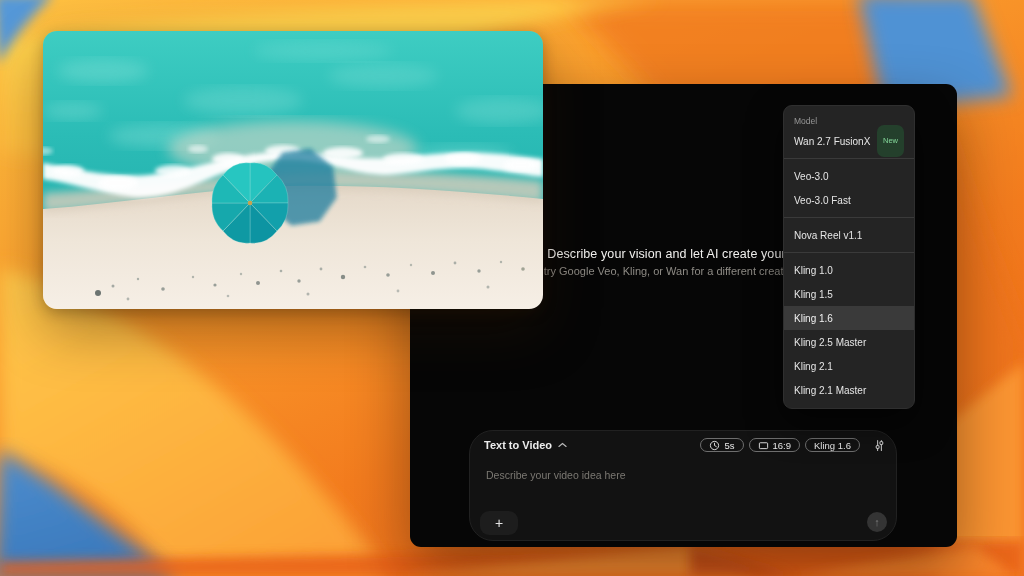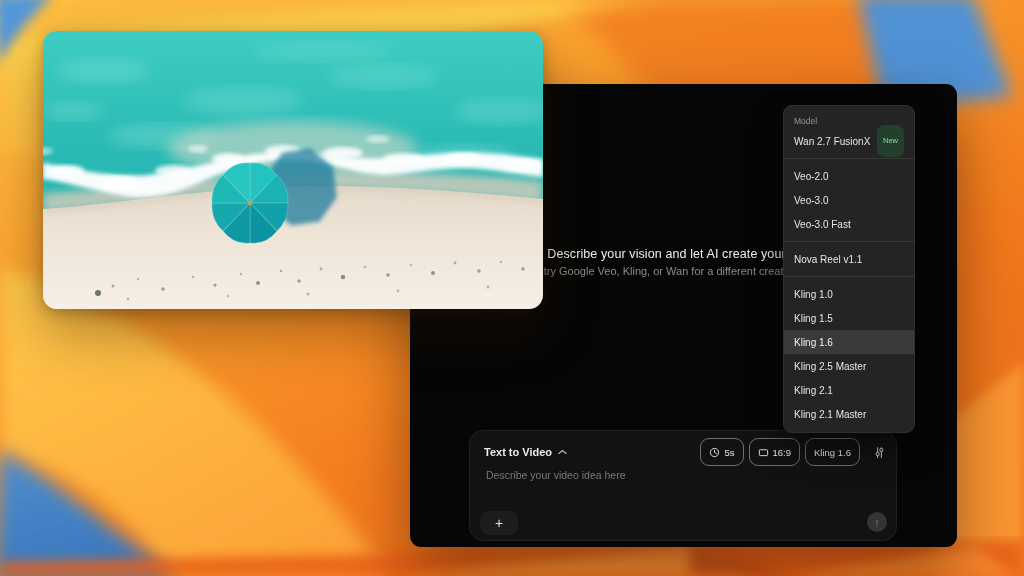--- a/index.html
+++ b/index.html
@@ -20,29 +20,29 @@
   #app-window{
     left:410px;top:84px;width:547px;height:463px;background:#060606;border-radius:11px;
     z-index:2;box-shadow:0 26px 60px rgba(40,15,0,.45);
   }
   .hero{position:absolute;left:0;right:0;top:163px;text-align:center;z-index:1;}
   .hero-title{font-size:12.5px;font-weight:500;color:#f2f1ef;line-height:15px;letter-spacing:.1px;}
   .hero-sub{font-size:11px;color:#8e8b85;line-height:13px;margin-top:3px;}
   
   #composer{
     position:absolute;left:59px;top:346px;width:428px;height:111px;box-sizing:border-box;
-    background:#121212;border:1px solid #212121;border-radius:14px;z-index:2;
+    background:#121212;border:1px solid #212121;border-radius:24px;z-index:2;
   }
   .composer-head{display:flex;align-items:center;padding:7px 8px 0 14px;}
   .mode-toggle{display:flex;align-items:center;gap:6px;cursor:pointer;}
   .mode-label{font-size:11px;font-weight:600;color:#ececec;}
   .head-spacer{flex:1;}
   .pills{display:flex;align-items:center;gap:5px;}
   .pill{
-    height:28px;box-sizing:border-box;display:flex;align-items:center;gap:4px;
+    height:14px;box-sizing:border-box;display:flex;align-items:center;gap:4px;
     border:1px solid #6e6e6e;border-radius:9px;padding:0 8px;
     font-size:9.5px;color:#e9e9e9;white-space:nowrap;cursor:pointer;background:transparent;
   }
   .sliders-btn{margin-left:8px;margin-right:2px;display:flex;align-items:center;cursor:pointer;}
   #prompt-input{
     position:absolute;left:14px;top:36px;width:280px;height:34px;
     background:transparent;border:none;outline:none;resize:none;
     font-family:"Liberation Sans","DejaVu Sans",sans-serif;font-size:10.5px;color:#dddddd;
   }
   #prompt-input::placeholder{color:#7b7872;}
@@ -172,21 +172,20 @@
     </div>
   </div>
 
   <div id="model-menu">
     <div class="dd-label">Model</div>
     <div class="dd-row">
       <span>Wan 2.7 FusionX</span>
       <span class="badge">New</span>
     </div>
     <div class="dd-div"></div>
-    <div class="dd-row">Veo-2.0</div>
     <div class="dd-row">Veo-3.0</div>
     <div class="dd-row">Veo-3.0 Fast</div>
     <div class="dd-div"></div>
     <div class="dd-row">Nova Reel v1.1</div>
     <div class="dd-div"></div>
     <div class="dd-row">Kling 1.0</div>
     <div class="dd-row">Kling 1.5</div>
     <div class="dd-row sel">Kling 1.6</div>
     <div class="dd-row">Kling 2.5 Master</div>
     <div class="dd-row">Kling 2.1</div>

